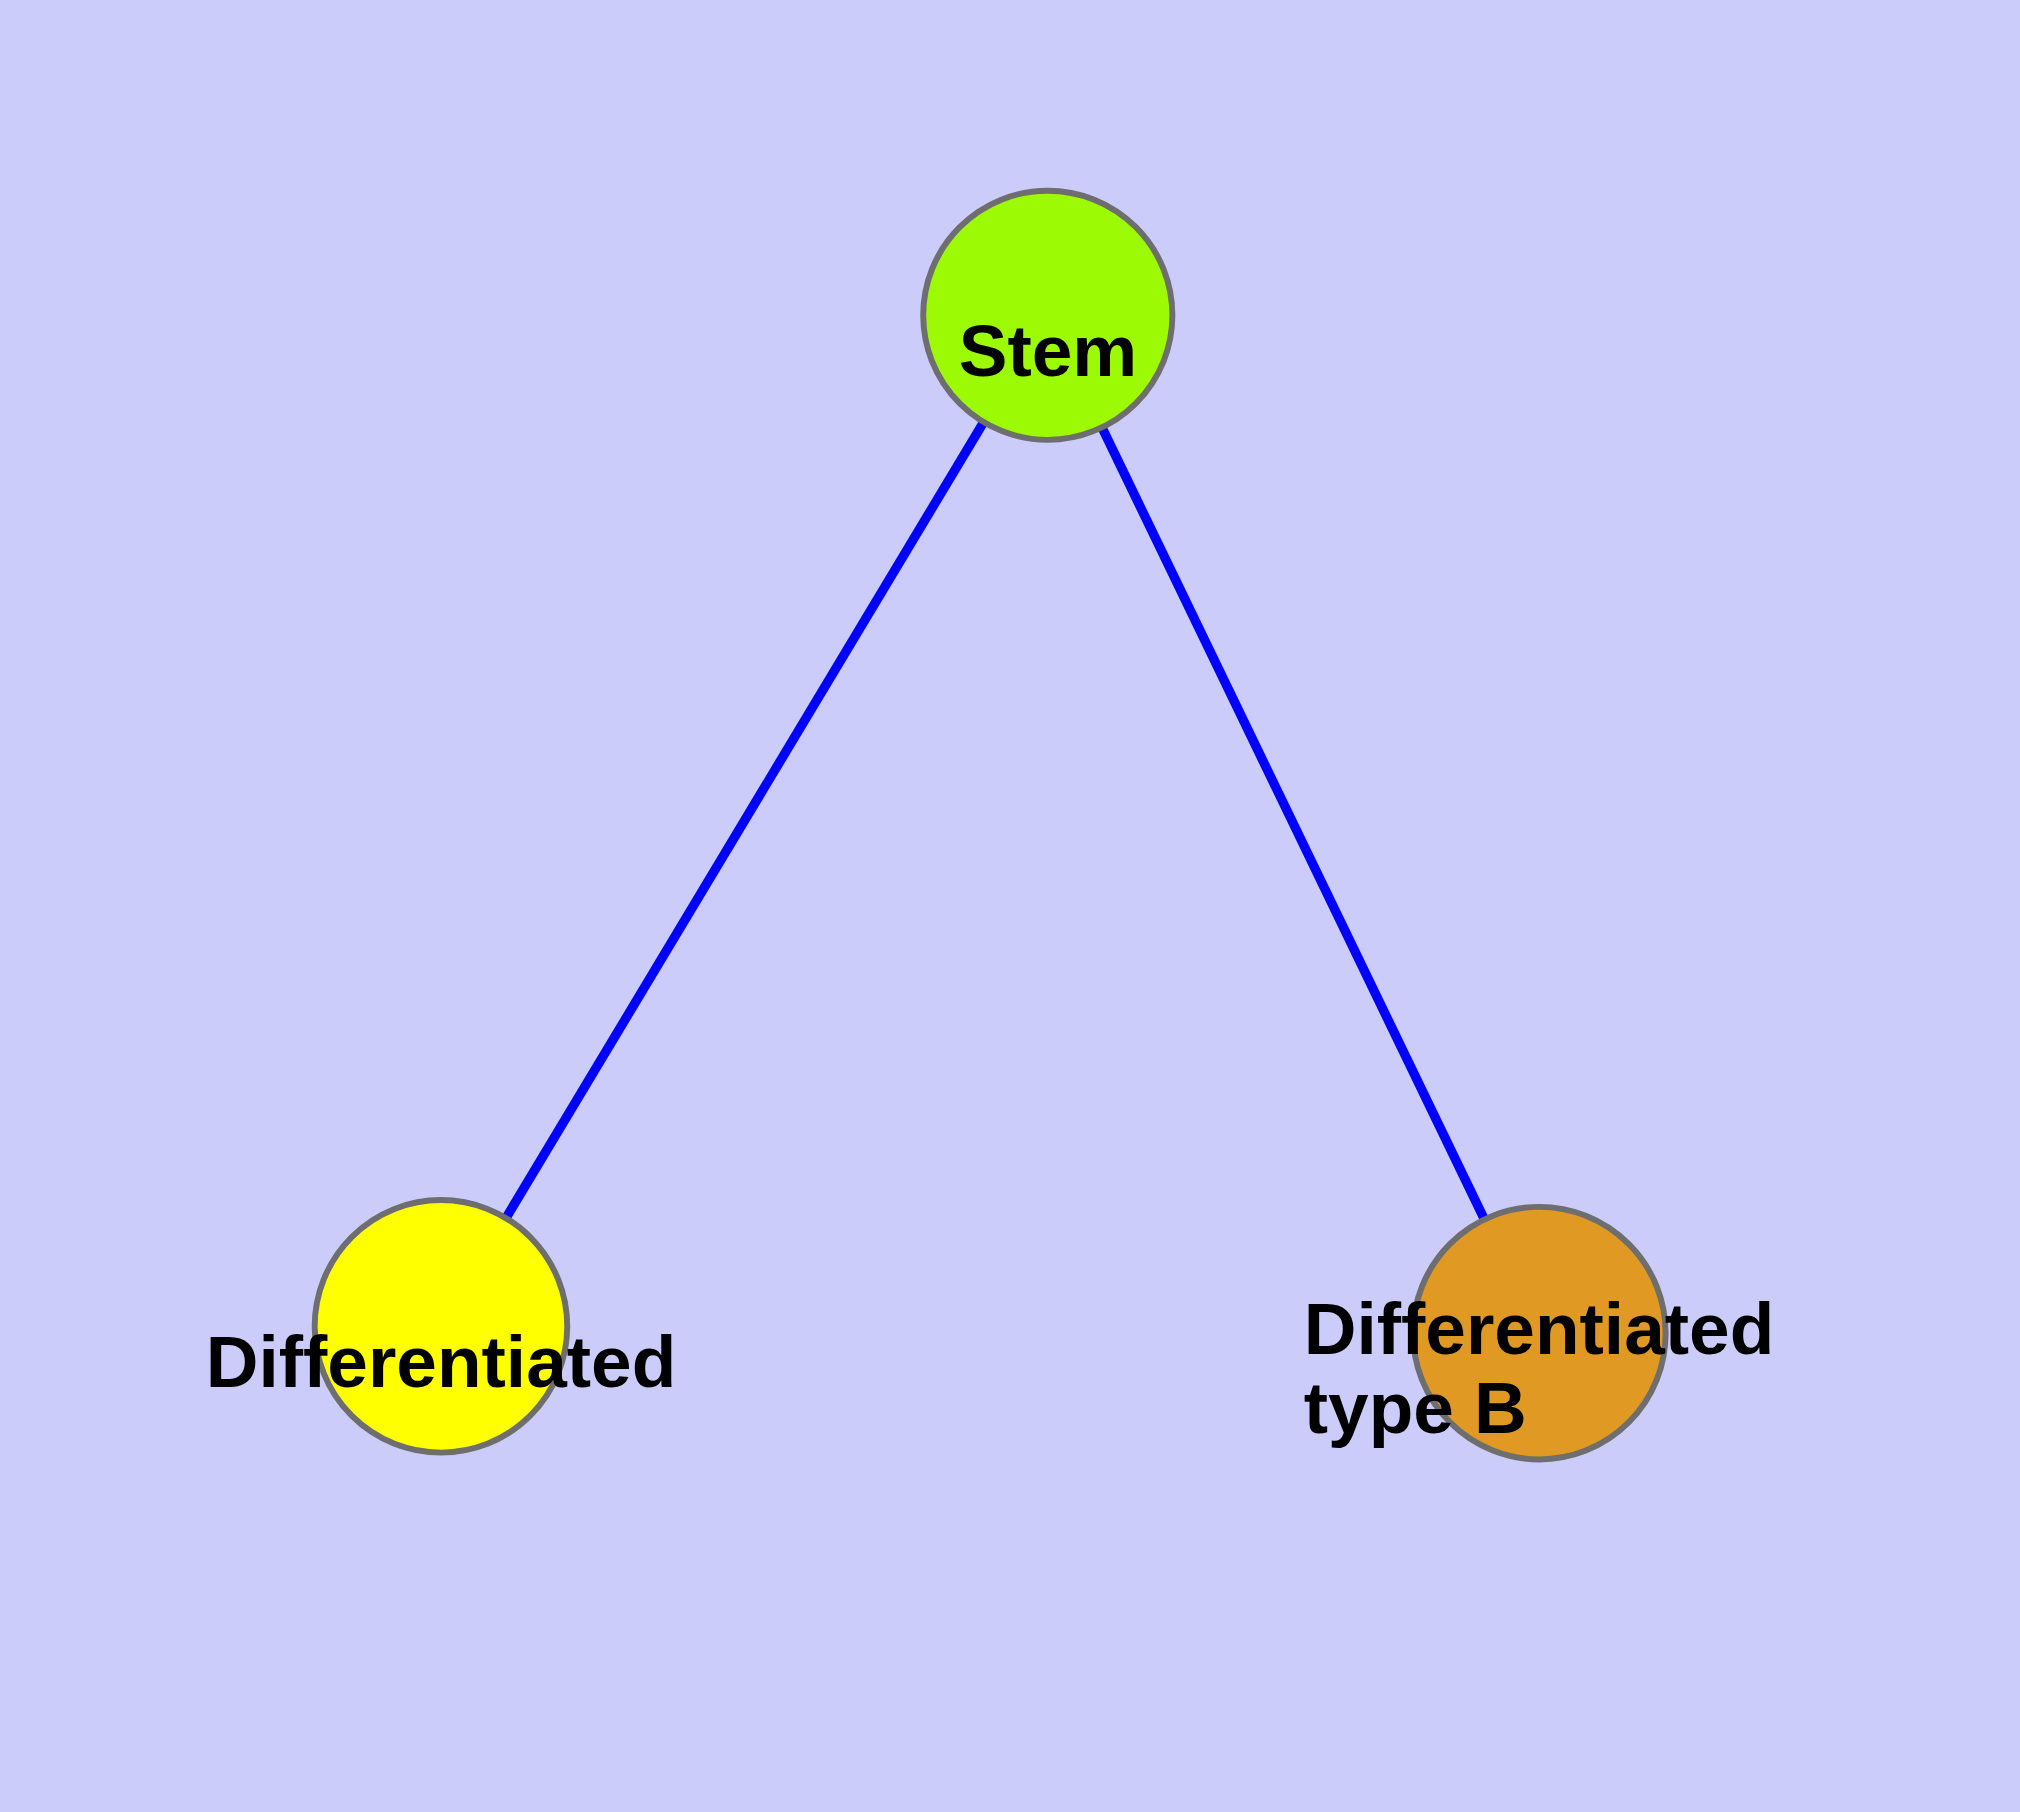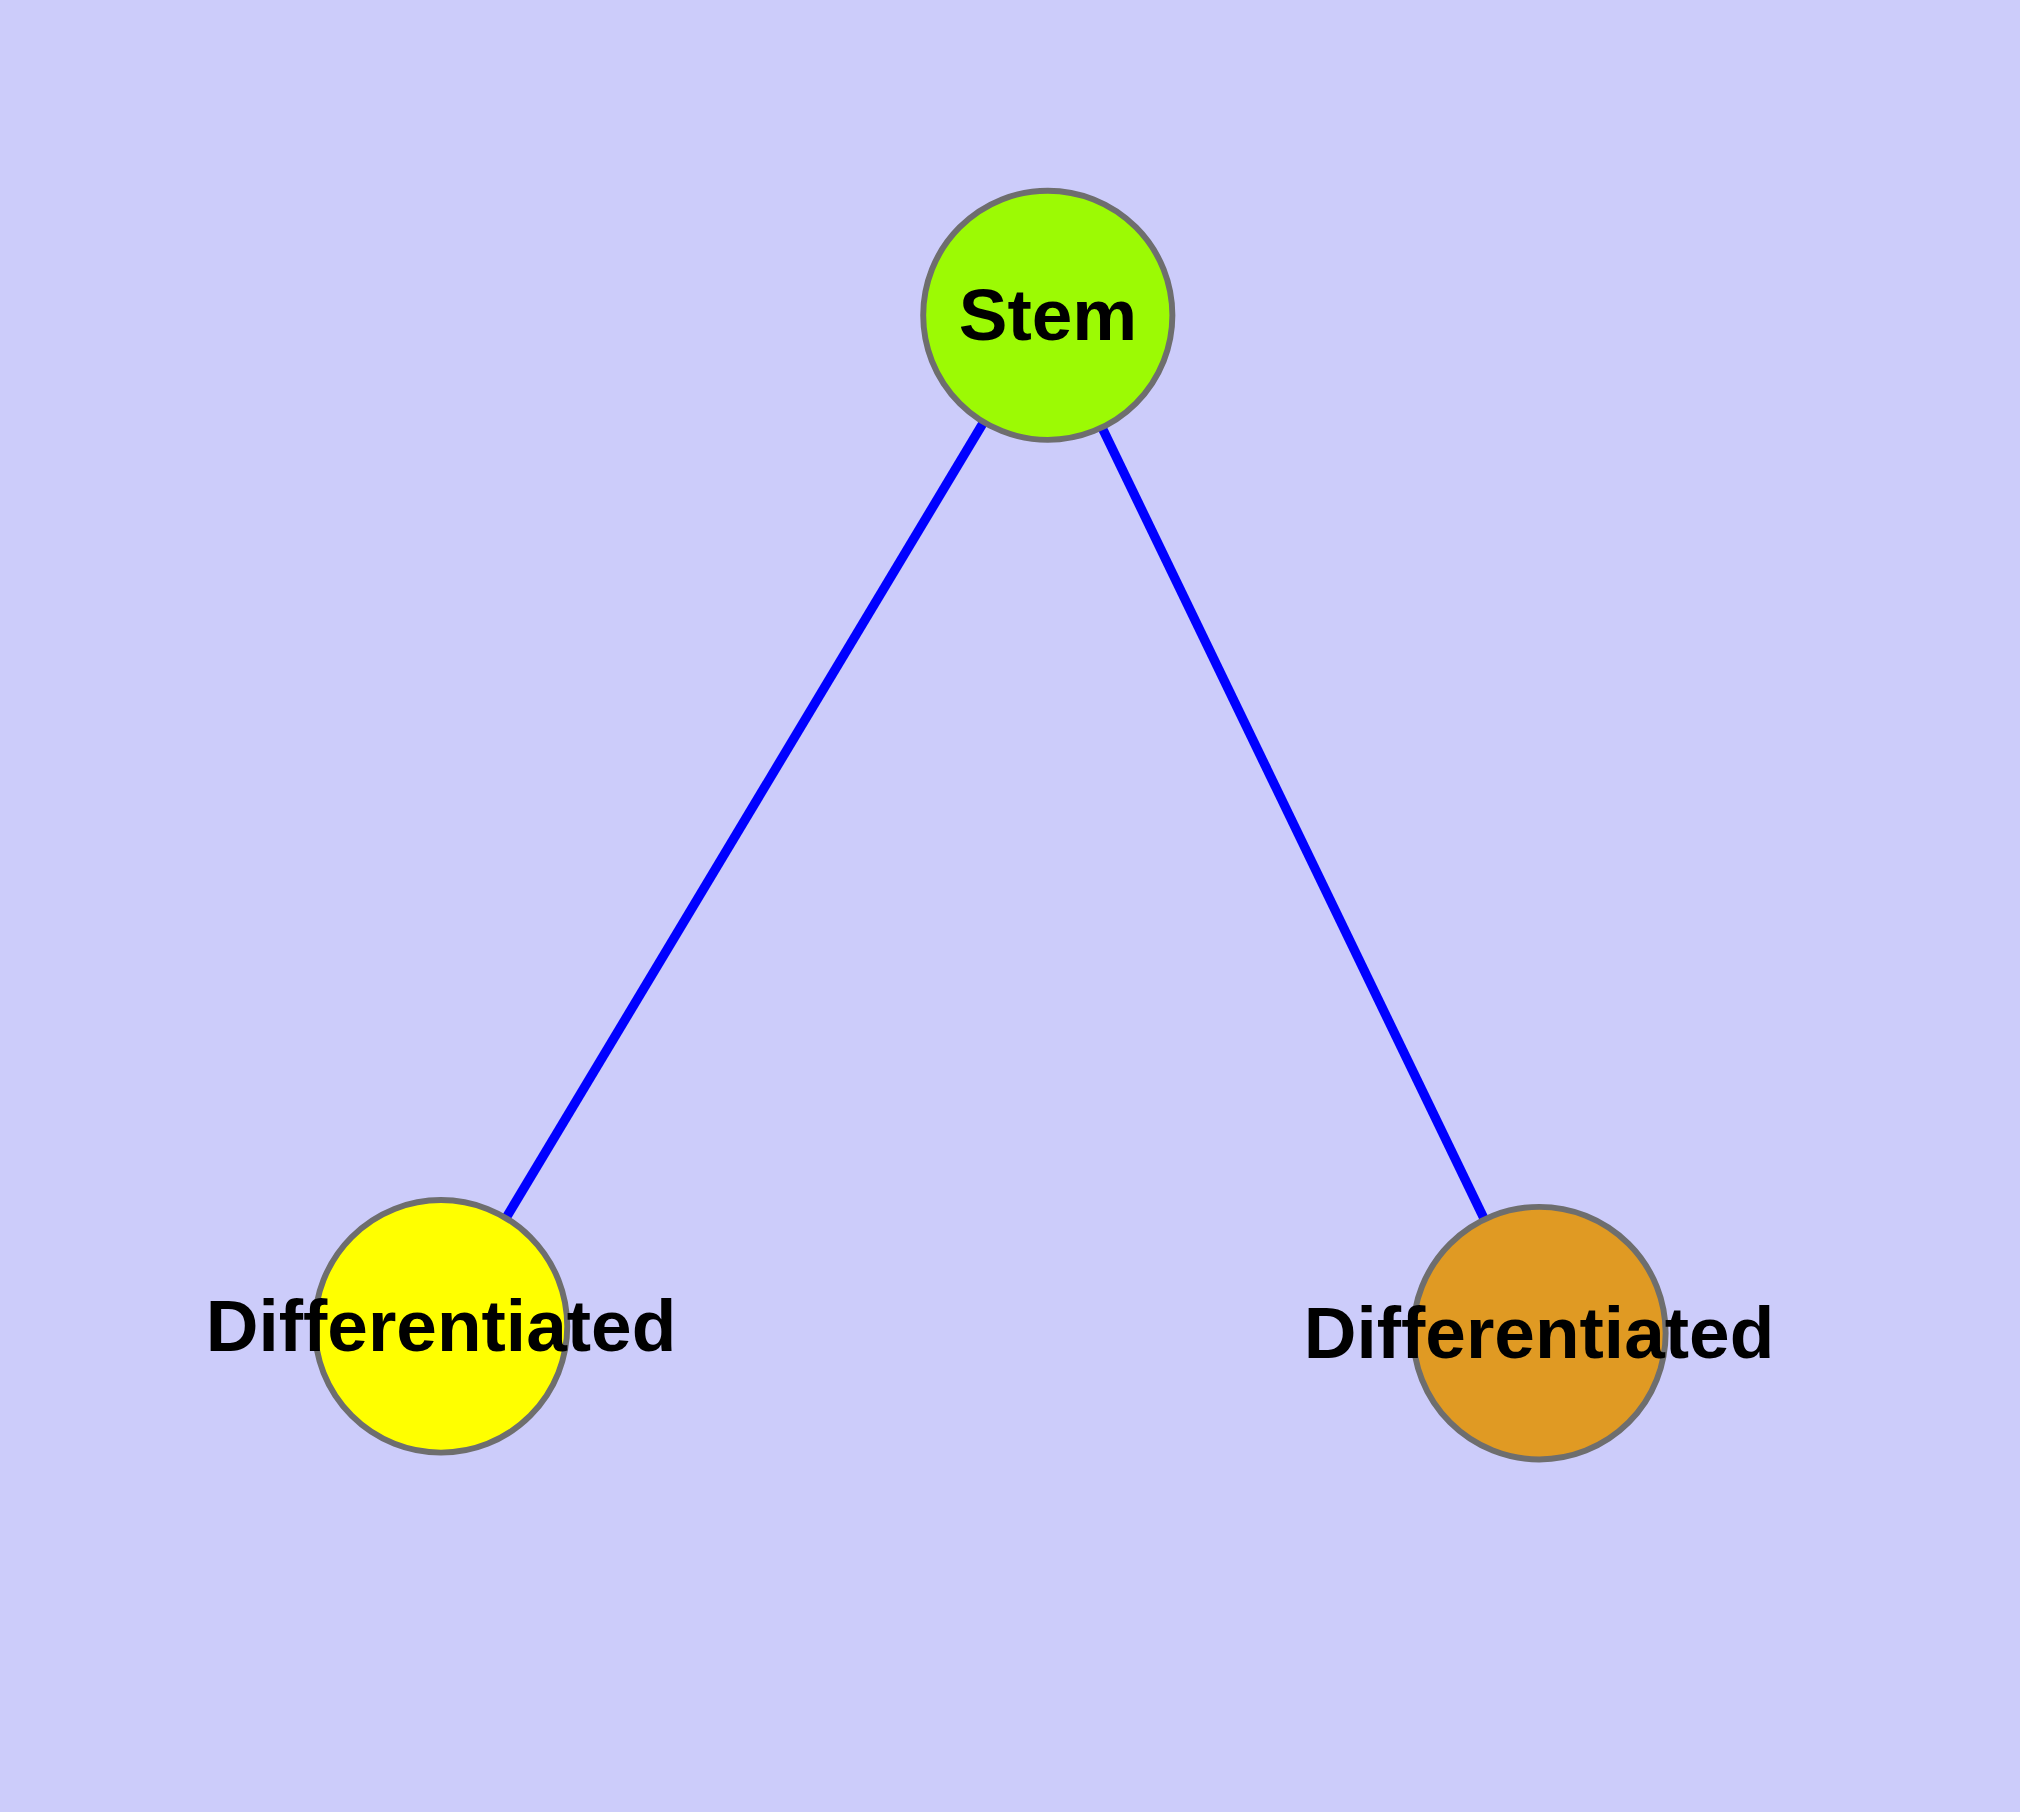--- a/index.html
+++ b/index.html
@@ -25,20 +25,21 @@
   .node-label {
     position: absolute;
     color: #000000;
     font-family: "Liberation Sans", sans-serif;
     font-weight: bold;
     text-align: left;
     white-space: nowrap;
     line-height: 1.08;
     transform: translate(-50%, -50%);
     pointer-events: none;
+    margin-top: 36px;
   }
   .node-label.big {
     font-size: 73px;
   }
 </style>
 </head>
 <body>
 
 <div id="canvas">
 
@@ -56,17 +57,18 @@
 
   <div id="labels-layer">
       <div class="node-label big" style="left: 1048px; top: 315px;">
         <div>Stem</div>
       </div>
       <div class="node-label big" style="left: 441px; top: 1326px;">
         <div>Differentiated</div>
       </div>
       <div class="node-label big" style="left: 1539px; top: 1333px;">
         <div>Differentiated</div>
+        <div>type B</div>
       </div>
     </div>
 
 </div>
 
 
 </body></html>

